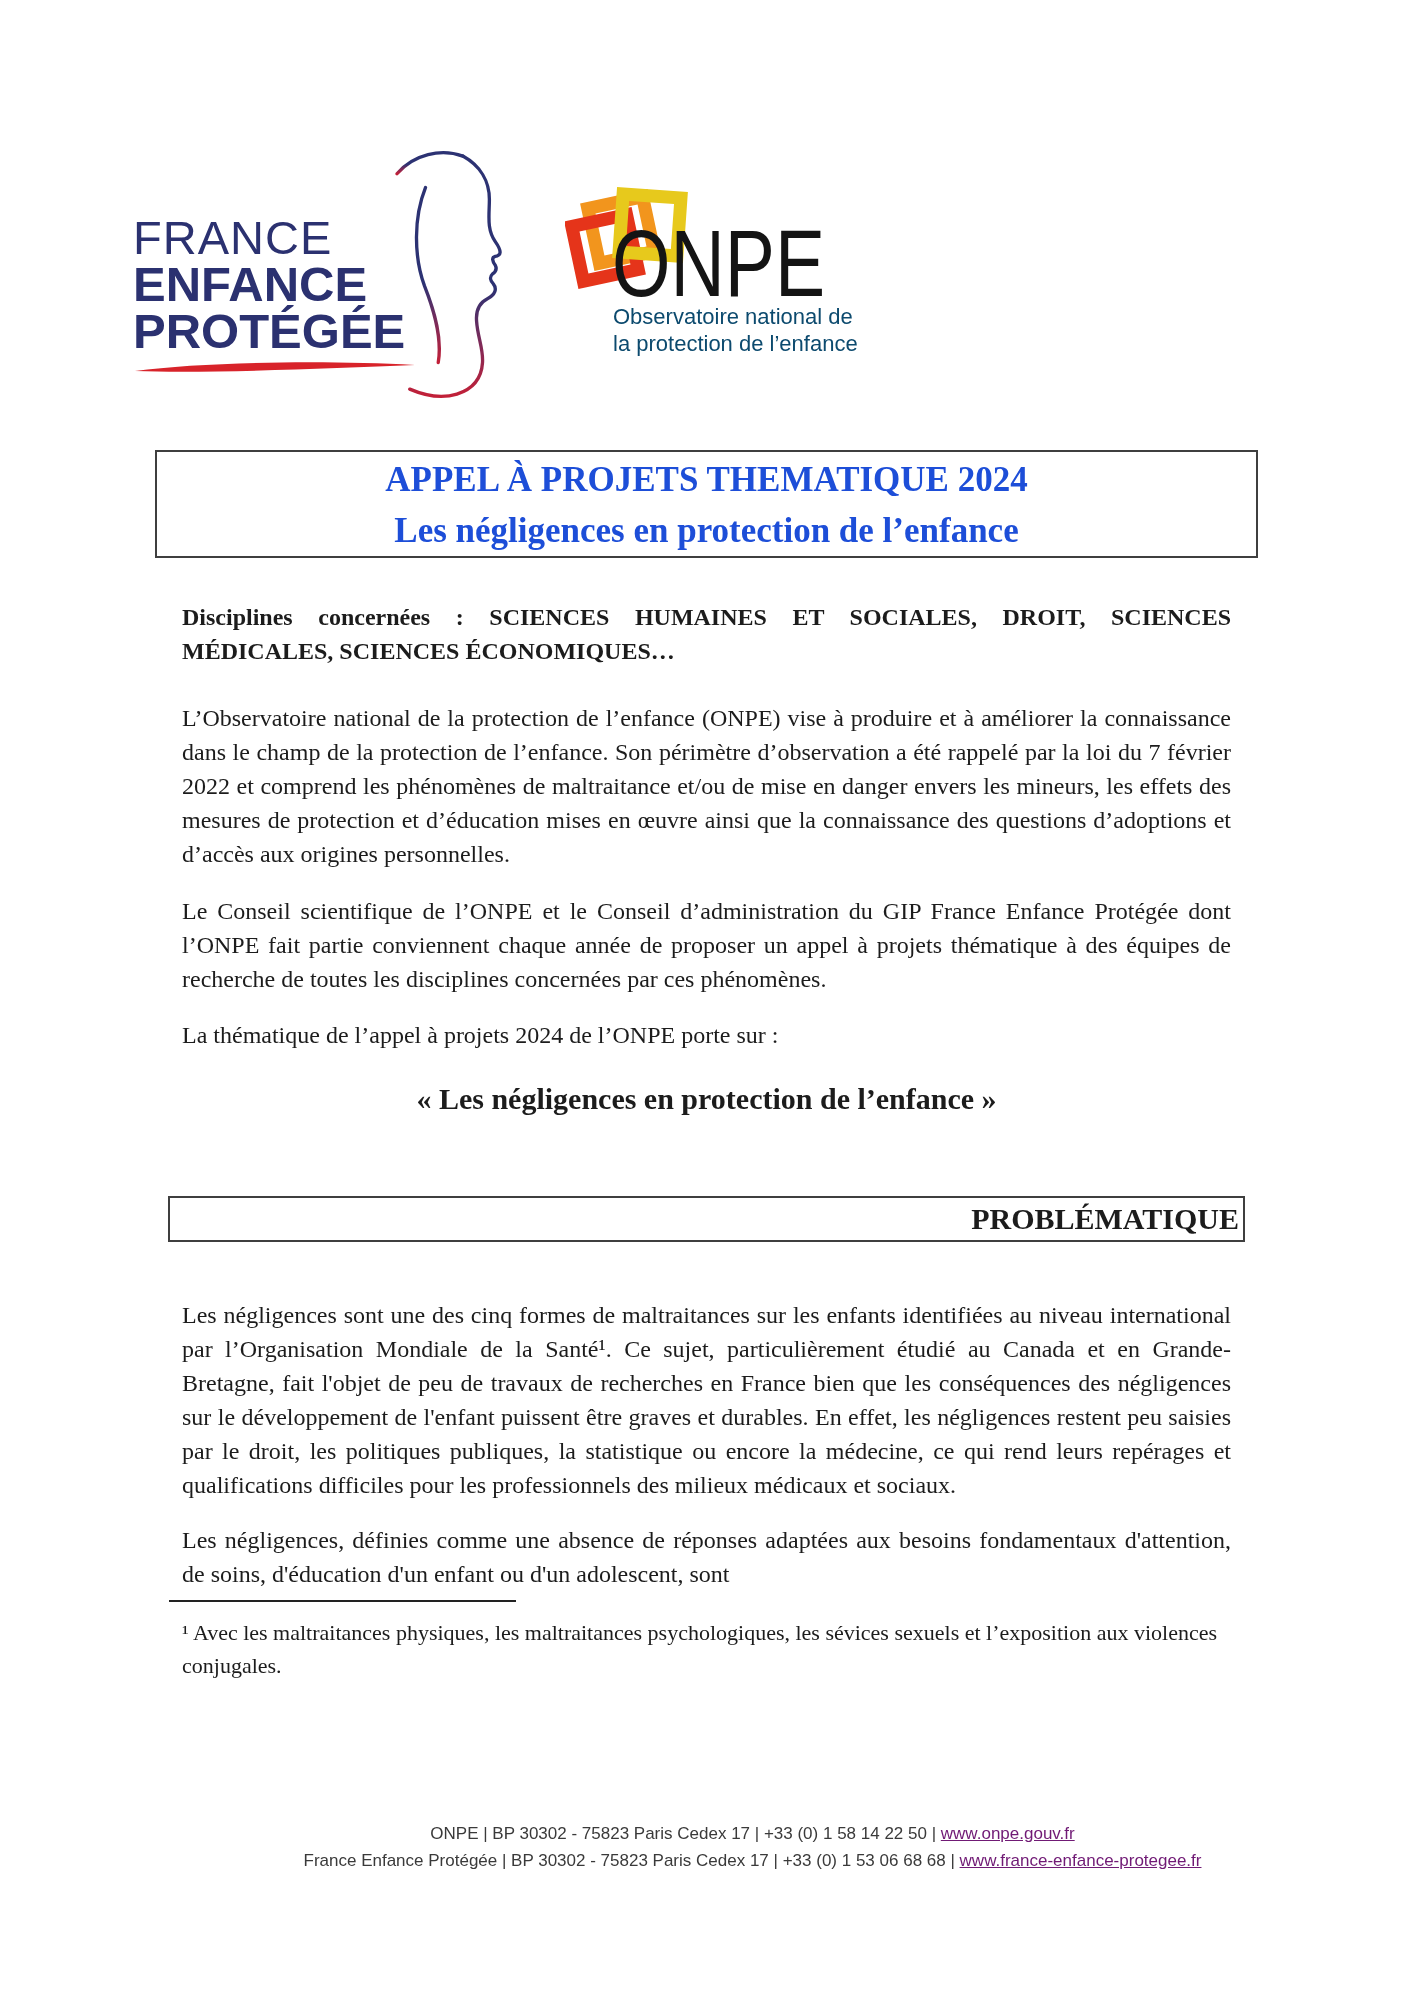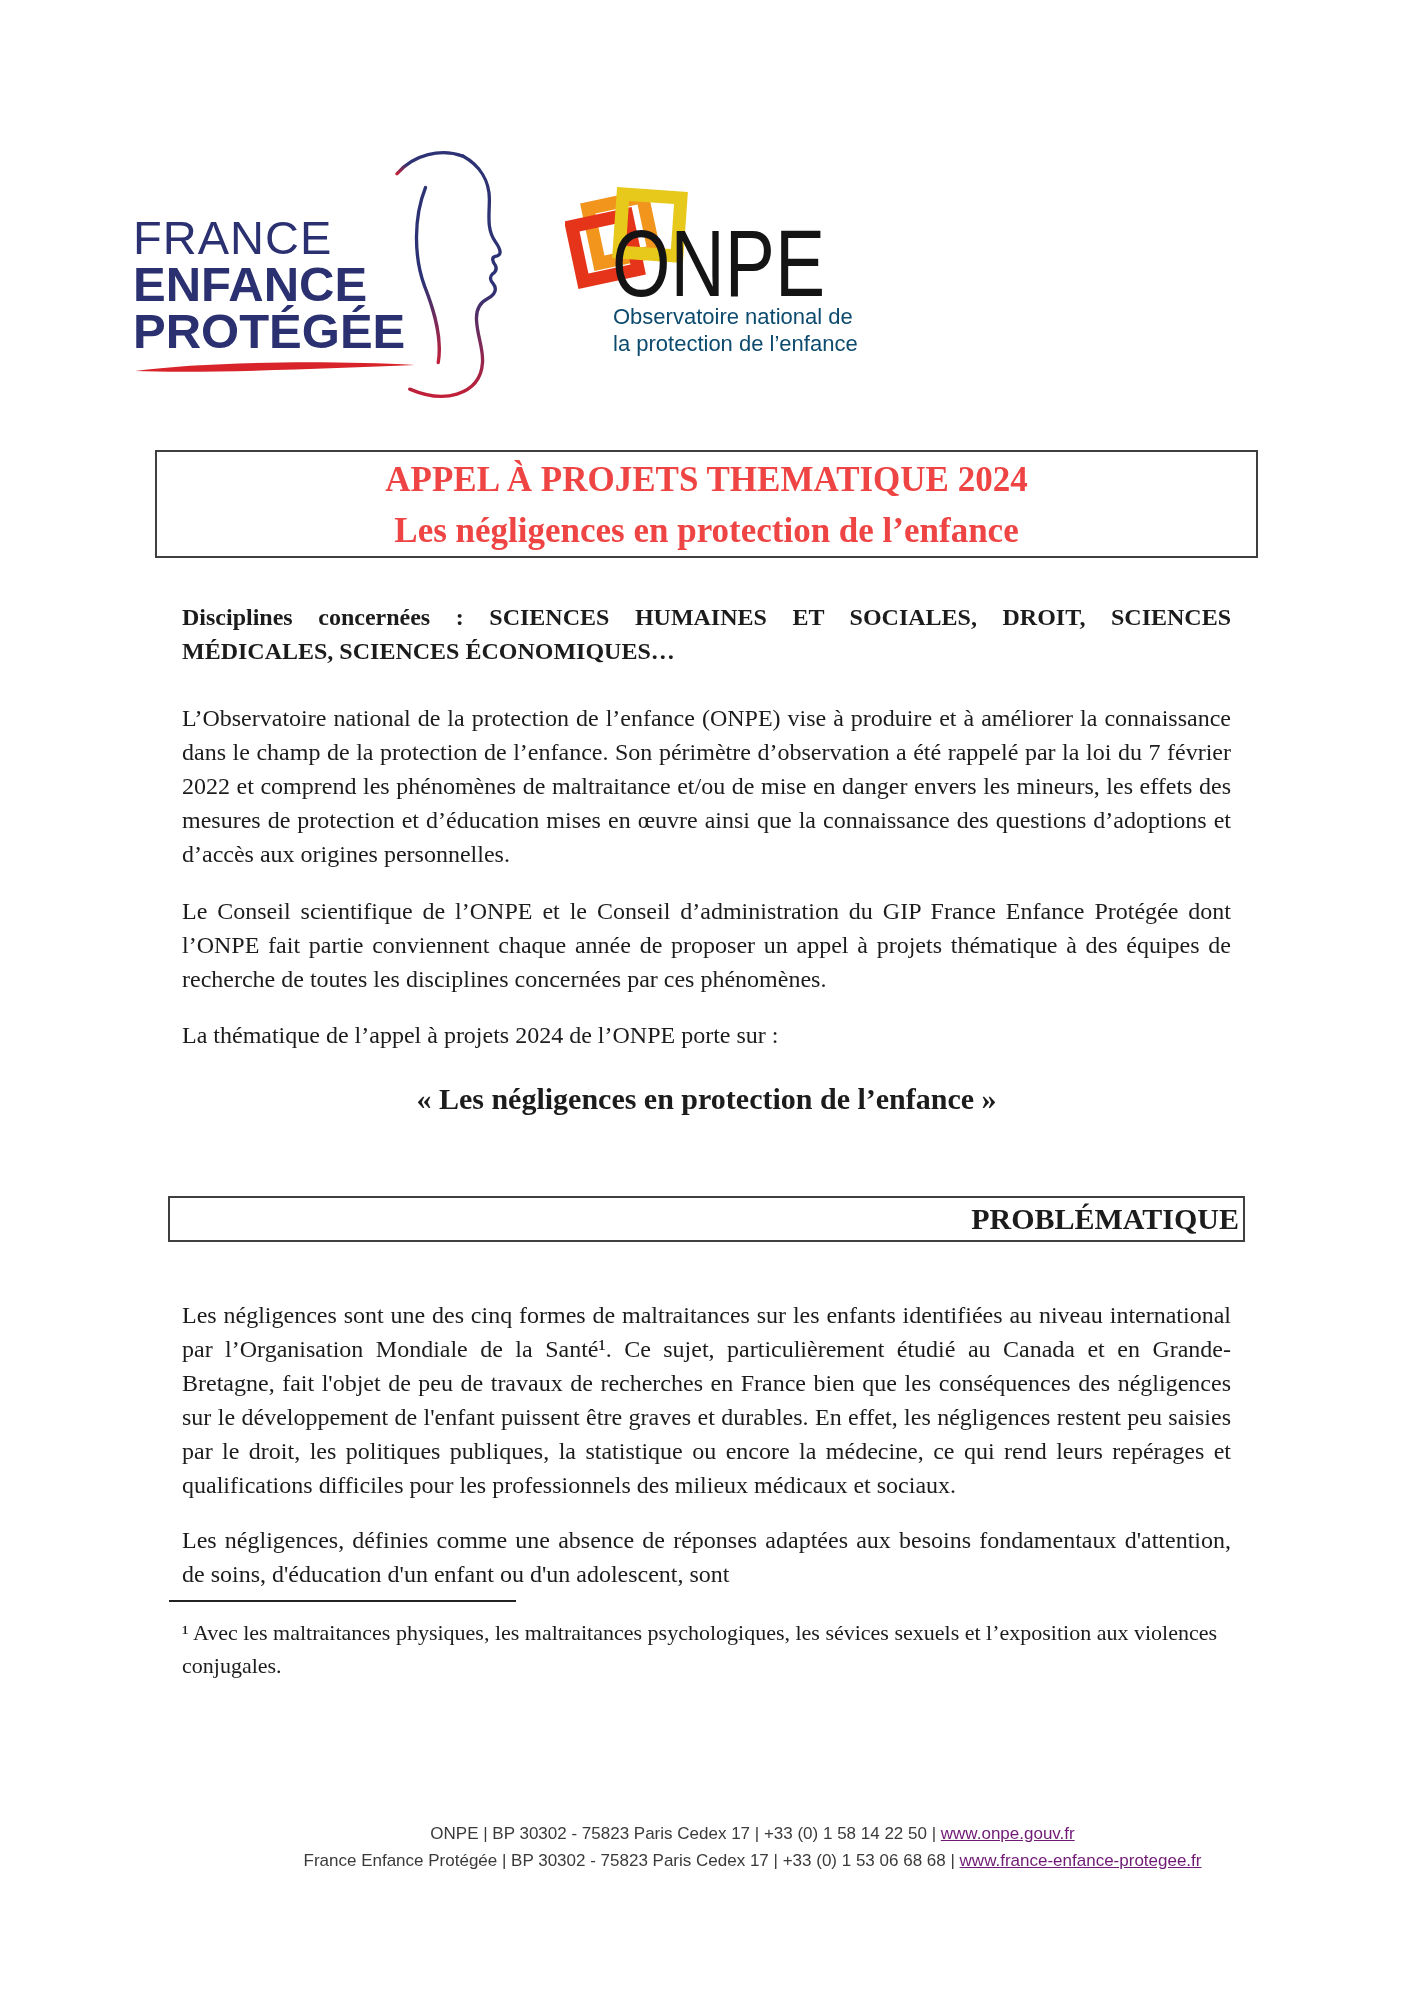--- a/index.html
+++ b/index.html
@@ -23,21 +23,21 @@
   }
   .onpe-subtitle{
     position:absolute;left:613px;top:303px;
     font-family:"Liberation Sans", sans-serif;font-size:22px;line-height:27px;color:#0c4a6e;
   }
   
   .title-box{
     position:absolute;left:155px;top:450px;width:1103px;height:108px;
     border:2px solid #3f3f3f;box-sizing:border-box;text-align:center;
   }
-  .title-line{margin:0;font-weight:700;font-size:35px;color:#ef4444;line-height:40px;}
+  .title-line{margin:0;font-weight:700;font-size:35px;color:#1d4ed8;line-height:40px;}
   .title-line1{margin-top:8px;}
   .title-line2{margin-top:11px;}
   
   .content{
     position:absolute;left:168px;top:586px;width:1077px;
     font-size:24px;line-height:34px;text-align:justify;
   }
   .content p{margin:14px;}
   .p-disciplines{font-weight:700;margin-bottom:33px !important;}
   .p1{margin-bottom:23px !important;}

